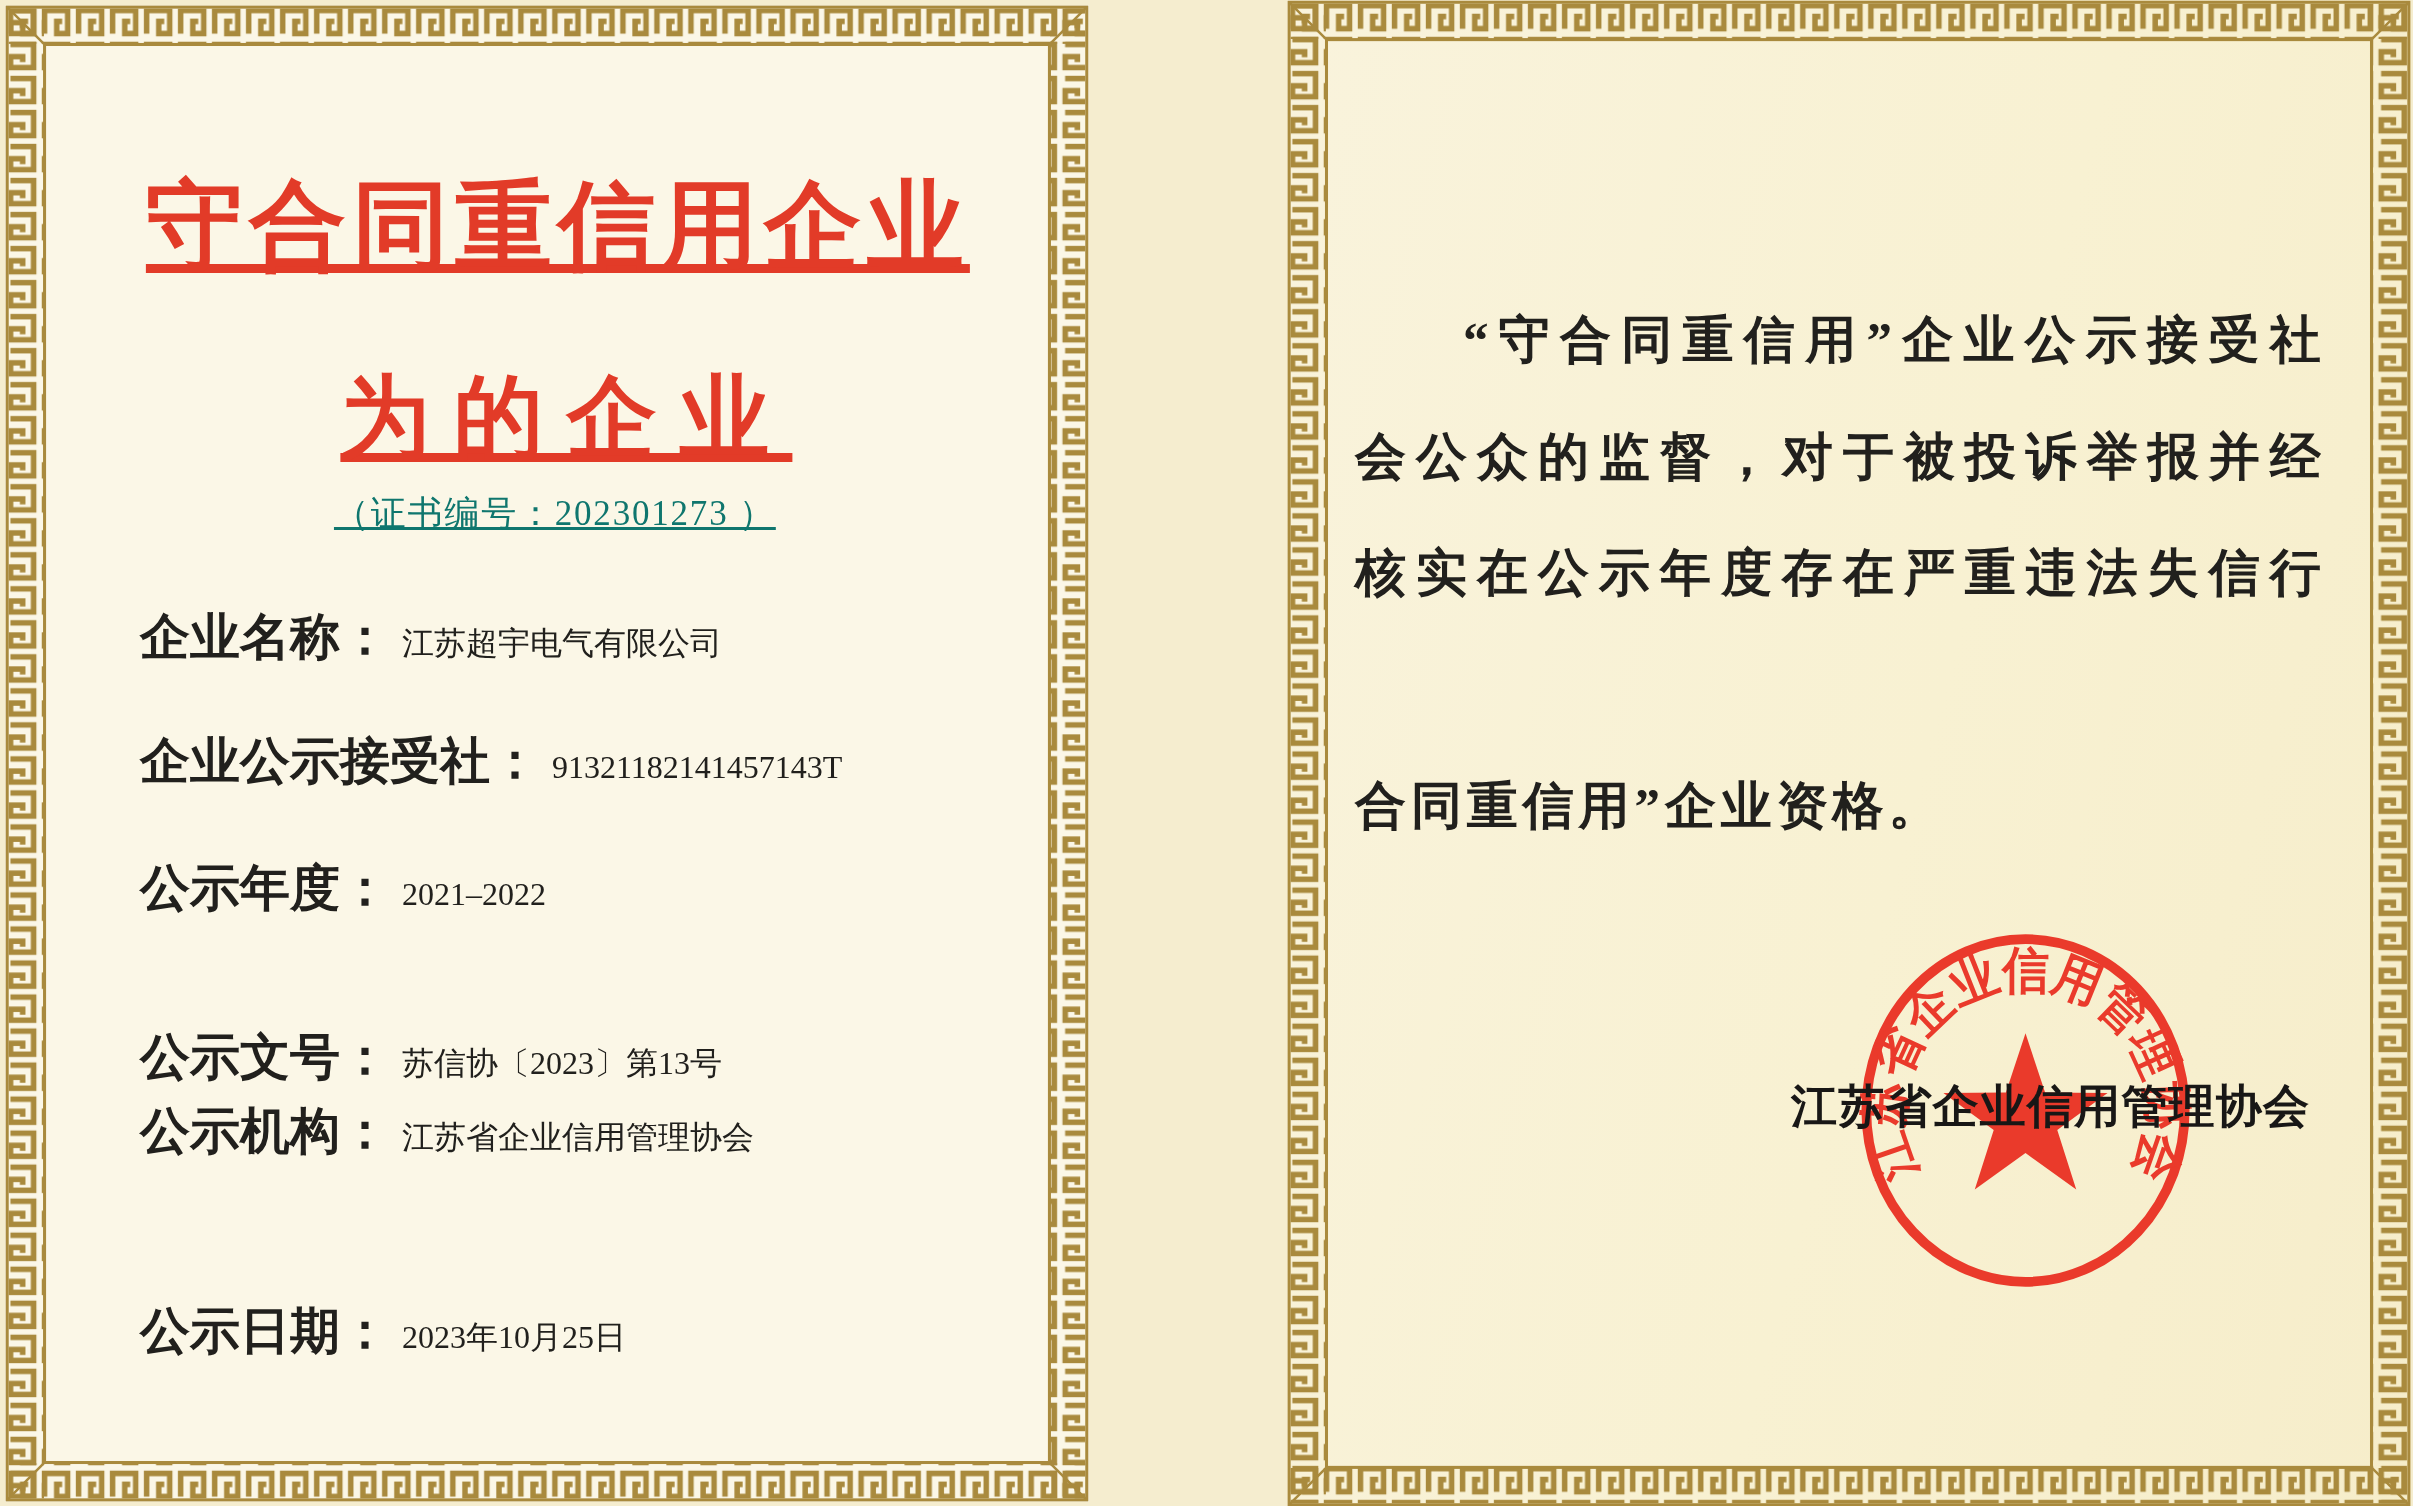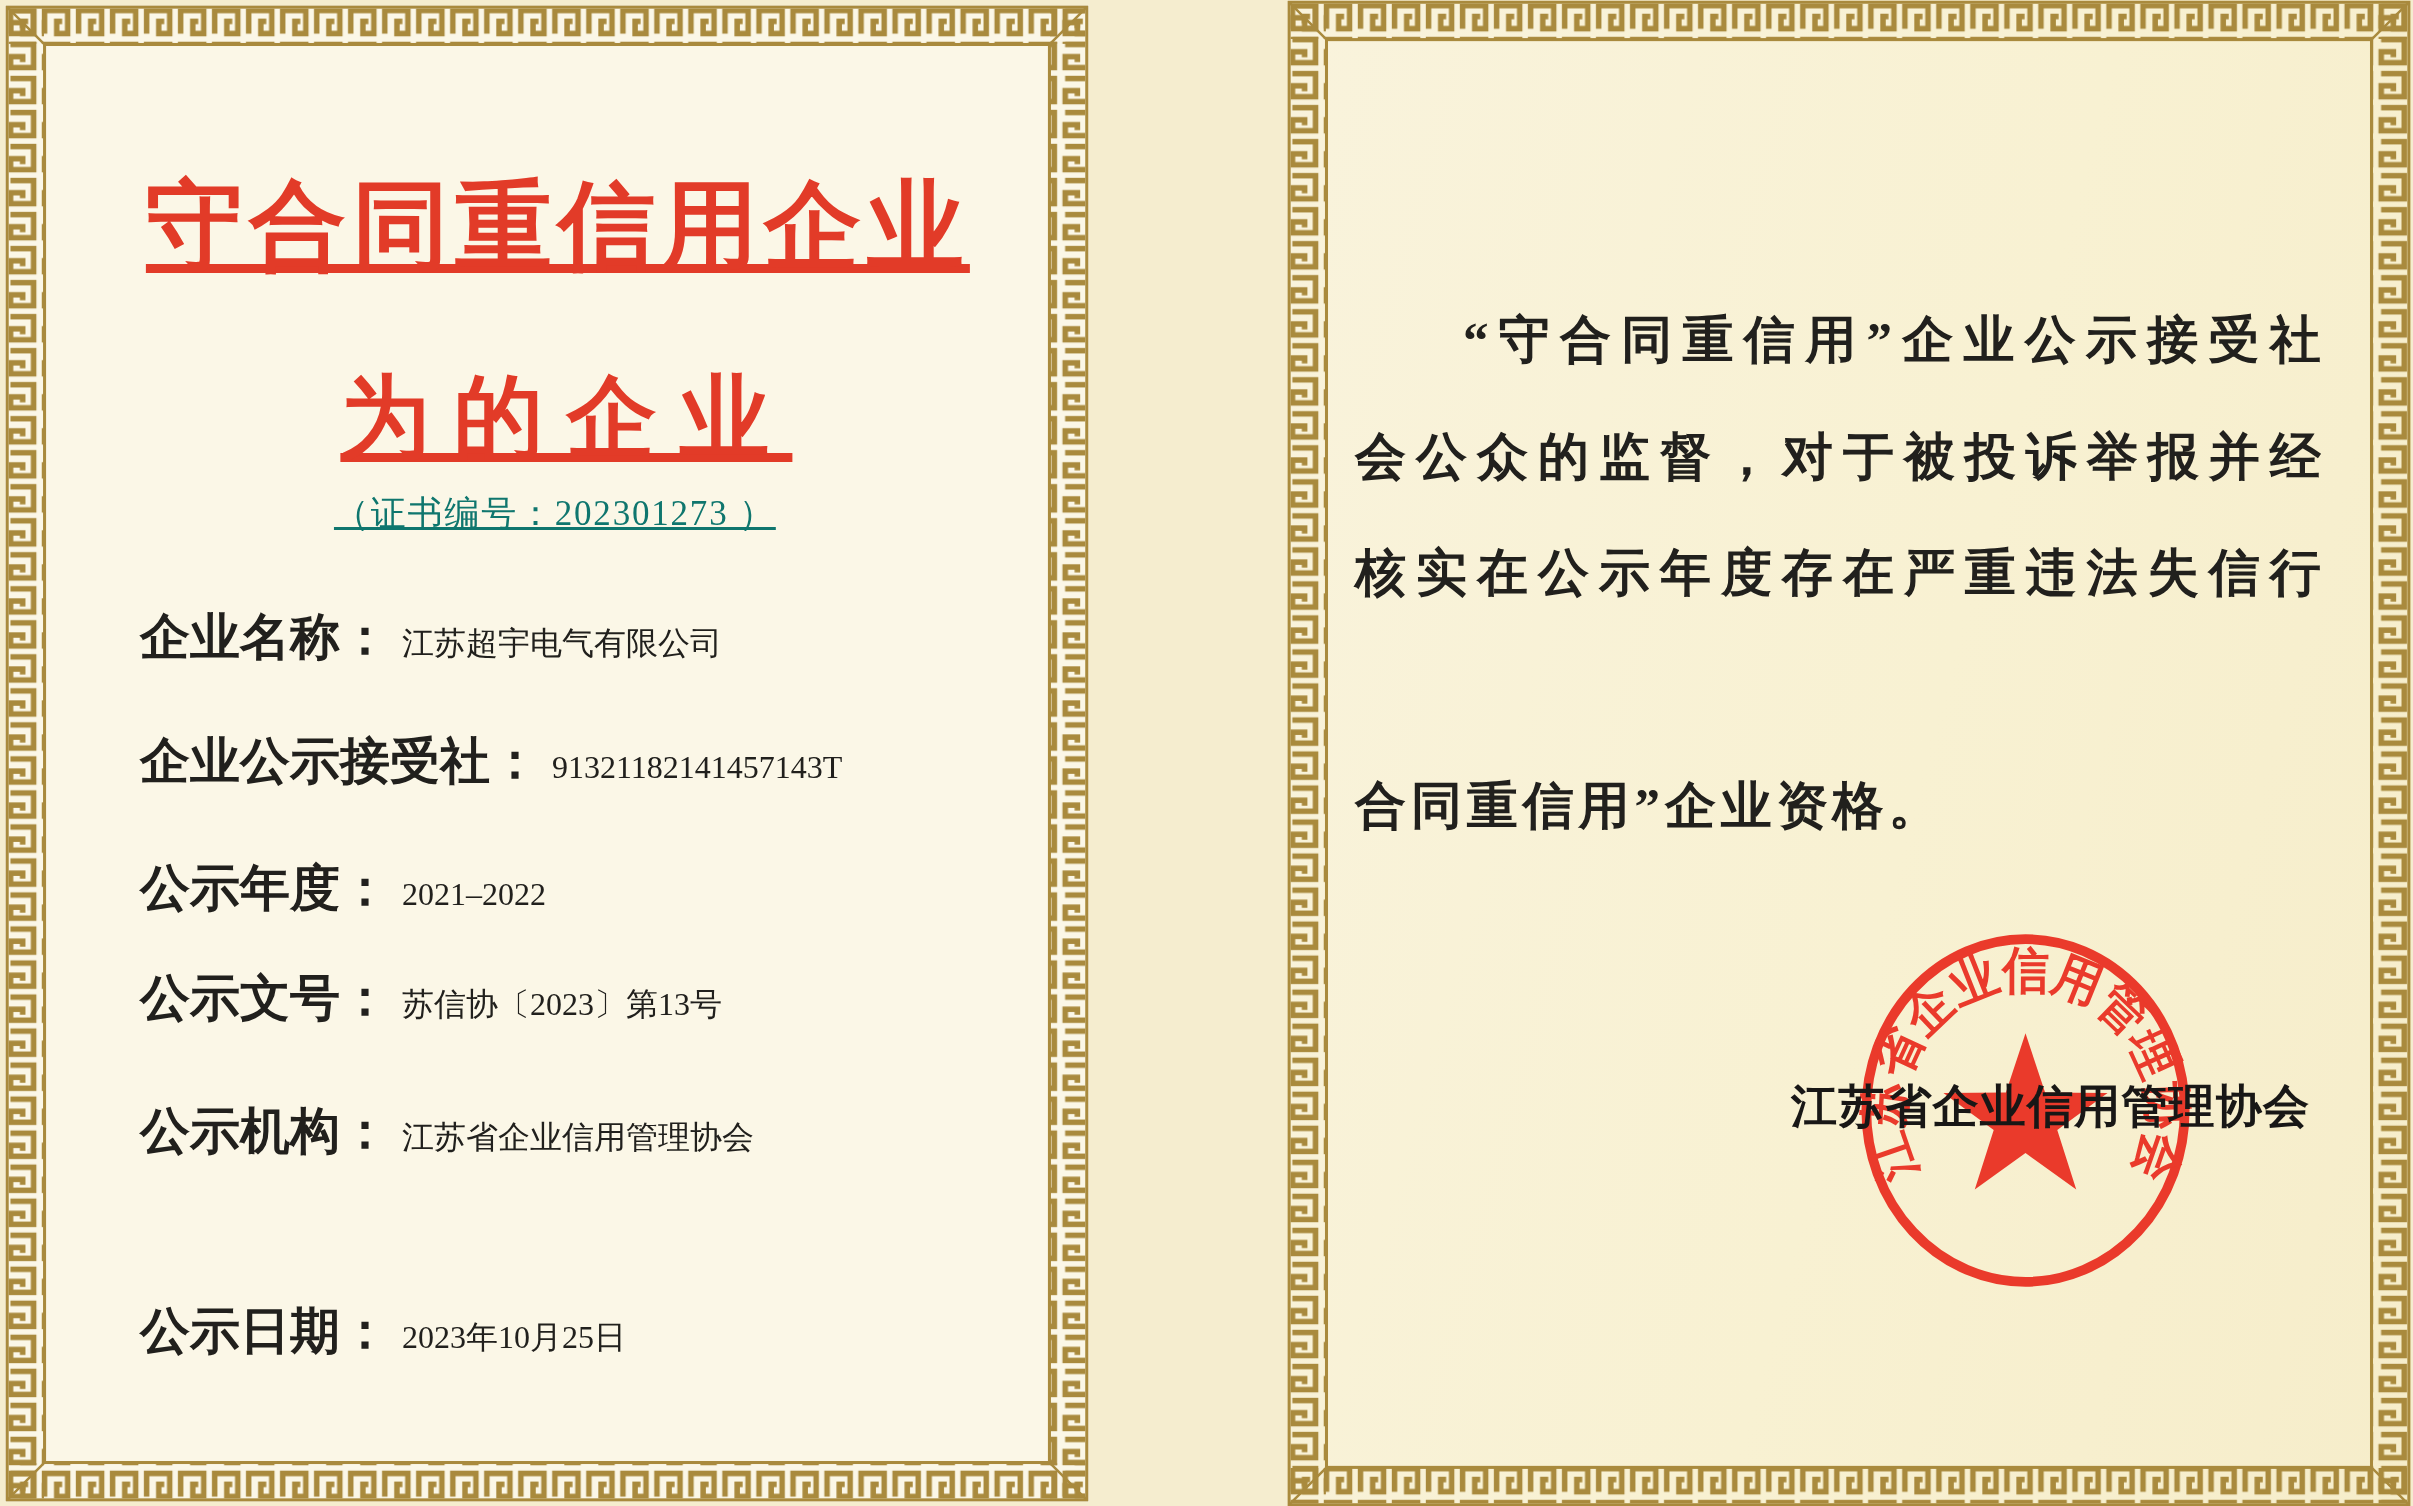--- a/index.html
+++ b/index.html
@@ -15,21 +15,21 @@
     background:linear-gradient(105deg,#f9f3dc 0%,#f8f1d2 55%,#f6edca 100%);}
   .frame{position:absolute;left:0;top:0;}
   
   .title,.subtitle,.certno{position:absolute;left:0;width:100%;text-align:center;margin:8px;white-space:nowrap;text-decoration:underline;}
   .title{top:153px;font-size:97px;line-height:1.25;font-weight:700;color:#e23b28;letter-spacing:6px;padding-left:6px;box-sizing:border-box;}
   .subtitle{top:349px;font-size:90px;line-height:1.25;font-weight:700;color:#e23b28;letter-spacing:23px;padding-left:23px;box-sizing:border-box;}
   .certno{top:480px;font-size:35px;line-height:1.2;font-weight:400;letter-spacing:1.8px;color:#0f766e;}
   .fieldrow{position:absolute;left:135px;white-space:nowrap;line-height:1.15;}
   .fieldrow .lbl{font-weight:700;font-size:50px;}
   .fieldrow .val{font-size:32px;margin-left:12px;}
-  .r1{top:604px;} .r2{top:728px;} .r3{top:855px;} .r4{top:965px;} .r5{top:1098px;} .r6{top:1298px;}
+  .r1{top:604px;} .r2{top:728px;} .r3{top:855px;} .r4{top:1024px;} .r5{top:1098px;} .r6{top:1298px;}
   
   .para-line{position:absolute;left:56px;width:967px;margin:12px;font-size:51px;font-weight:700;
     line-height:1.15;letter-spacing:1.2px;text-align:justify;text-align-last:justify;box-sizing:border-box;}
   .p1{top:299px;padding-left:108px;}
   .p2{top:416px;} .p3{top:532px;} .p4{top:649px;}
   .p5{top:765px;text-align-last:left;letter-spacing:4.9px;}
   .orgname{position:absolute;left:504px;top:1076px;font-size:46px;font-weight:700;letter-spacing:1.2px;color:#181716;white-space:nowrap;}
   .seal{position:absolute;left:544px;top:910px;width:389px;height:401px;}
 </style>
 </head>

